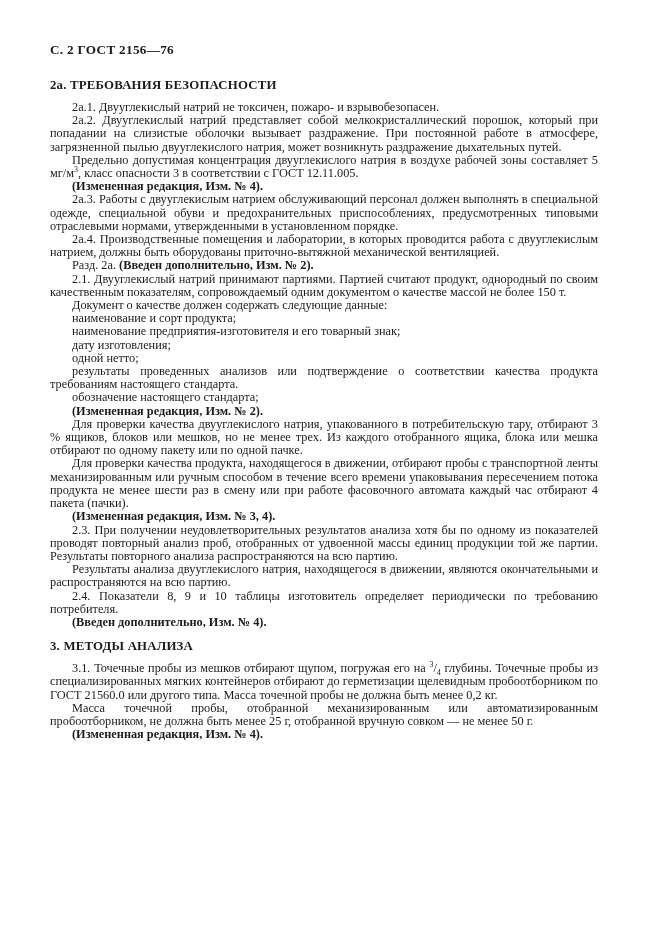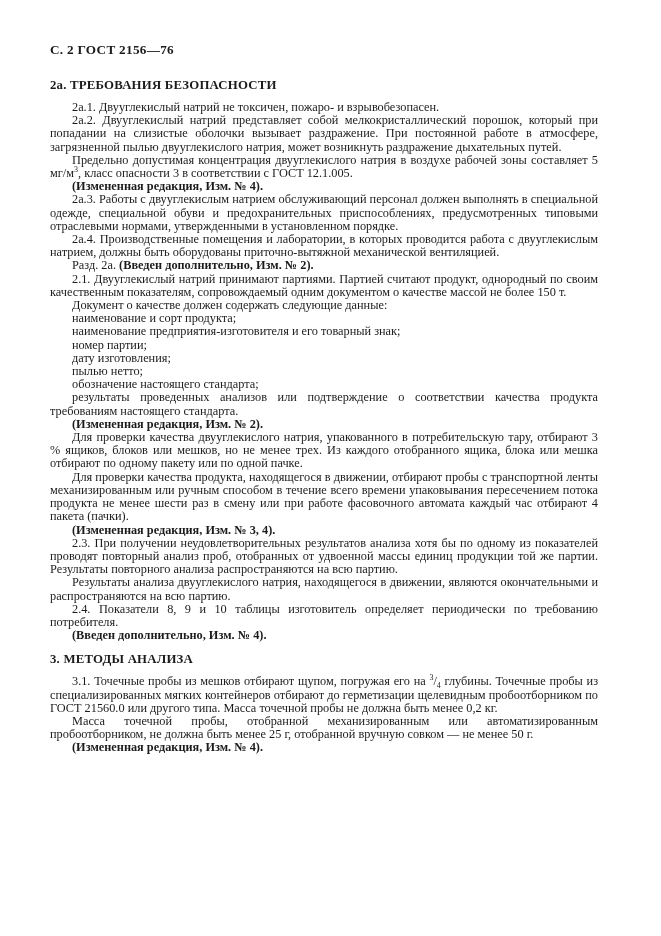--- a/index.html
+++ b/index.html
@@ -56,36 +56,35 @@
 </head>
 <body>
 
 <div class="page">
   <p class="page-header">С. 2 ГОСТ 2156—76</p>
   <main>
       <section>
         <h2 class="section-heading">2а.  ТРЕБОВАНИЯ БЕЗОПАСНОСТИ</h2>
         <p class="para"><span>2а.1.  Двууглекислый натрий не токсичен, пожаро- и взрывобезопасен.</span></p>
         <p class="para"><span>2а.2.  Двууглекислый натрий представляет собой мелкокристаллический порошок, который при попадании на слизистые оболочки вызывает раздражение. При постоянной работе в атмосфере, загрязненной пылью двууглекислого натрия, может возникнуть раздражение дыхательных путей.</span></p>
-        <p class="para"><span>Предельно допустимая концентрация двууглекислого натрия в воздухе рабочей зоны составляет 5 мг/м</span><sup>3</sup><span>, класс опасности 3 в соответствии с ГОСТ 12.1.005.</span></p>
+        <p class="para"><span>Предельно допустимая концентрация двууглекислого натрия в воздухе рабочей зоны составляет 5 мг/м</span><sup>3</sup><span>, класс опасности 3 в соответствии с ГОСТ 12.11.005.</span></p>
         <p class="para"><span class="bold">(Измененная редакция, Изм. № 4).</span></p>
         <p class="para"><span>2а.3.  Работы с двууглекислым натрием обслуживающий персонал должен выполнять в специальной одежде, специальной обуви и предохранительных приспособлениях, предусмотренных типовыми отраслевыми нормами, утвержденными в установленном порядке.</span></p>
         <p class="para"><span>2а.4.  Производственные помещения и лаборатории, в которых проводится работа с двууглекислым натрием, должны быть оборудованы приточно-вытяжной механической вентиляцией.</span></p>
         <p class="para"><span>Разд. 2а. </span><span class="bold">(Введен дополнительно, Изм. № 2).</span></p>
       </section>
       <section>
         <p class="para"><span>2.1.  Двууглекислый натрий принимают партиями. Партией считают продукт, однородный по своим качественным показателям, сопровождаемый одним документом о качестве массой не более 150 т.</span></p>
         <p class="para"><span>Документ о качестве должен содержать следующие данные:</span></p>
         <p class="para"><span>наименование и сорт продукта;</span></p>
         <p class="para"><span>наименование предприятия-изготовителя и его товарный знак;</span></p>
-        <p class="para"><span>номер партии;</span></p>
         <p class="para"><span>дату изготовления;</span></p>
-        <p class="para"><span>пылью нетто;</span></p>
+        <p class="para"><span>одной нетто;</span></p>
+        <p class="para"><span>результаты проведенных анализов или подтверждение о соответствии качества продукта требованиям настоящего стандарта.</span></p>
         <p class="para"><span>обозначение настоящего стандарта;</span></p>
-        <p class="para"><span>результаты проведенных анализов или подтверждение о соответствии качества продукта требованиям настоящего стандарта.</span></p>
         <p class="para"><span class="bold">(Измененная редакция, Изм. № 2).</span></p>
         <p class="para"><span>Для проверки качества двууглекислого натрия, упакованного в потребительскую тару, отбирают 3 % ящиков, блоков или мешков, но не менее трех. Из каждого отобранного ящика, блока или мешка отбирают по одному пакету или по одной пачке.</span></p>
         <p class="para"><span>Для проверки качества продукта, находящегося в движении, отбирают пробы с транспортной ленты механизированным или ручным способом в течение всего времени упаковывания пересечением потока продукта не менее шести раз в смену или при работе фасовочного автомата каждый час отбирают 4 пакета (пачки).</span></p>
         <p class="para"><span class="bold">(Измененная редакция, Изм. № 3, 4).</span></p>
         <p class="para"><span>2.3.  При получении неудовлетворительных результатов анализа хотя бы по одному из показателей проводят повторный анализ проб, отобранных от удвоенной массы единиц продукции той же партии. Результаты повторного анализа распространяются на всю партию.</span></p>
         <p class="para"><span>Результаты анализа двууглекислого натрия, находящегося в движении, являются окончательными и распространяются на всю партию.</span></p>
         <p class="para"><span>2.4.  Показатели 8, 9 и 10 таблицы изготовитель определяет периодически по требованию потребителя.</span></p>
         <p class="para"><span class="bold">(Введен дополнительно, Изм. № 4).</span></p>
       </section>
       <section>

